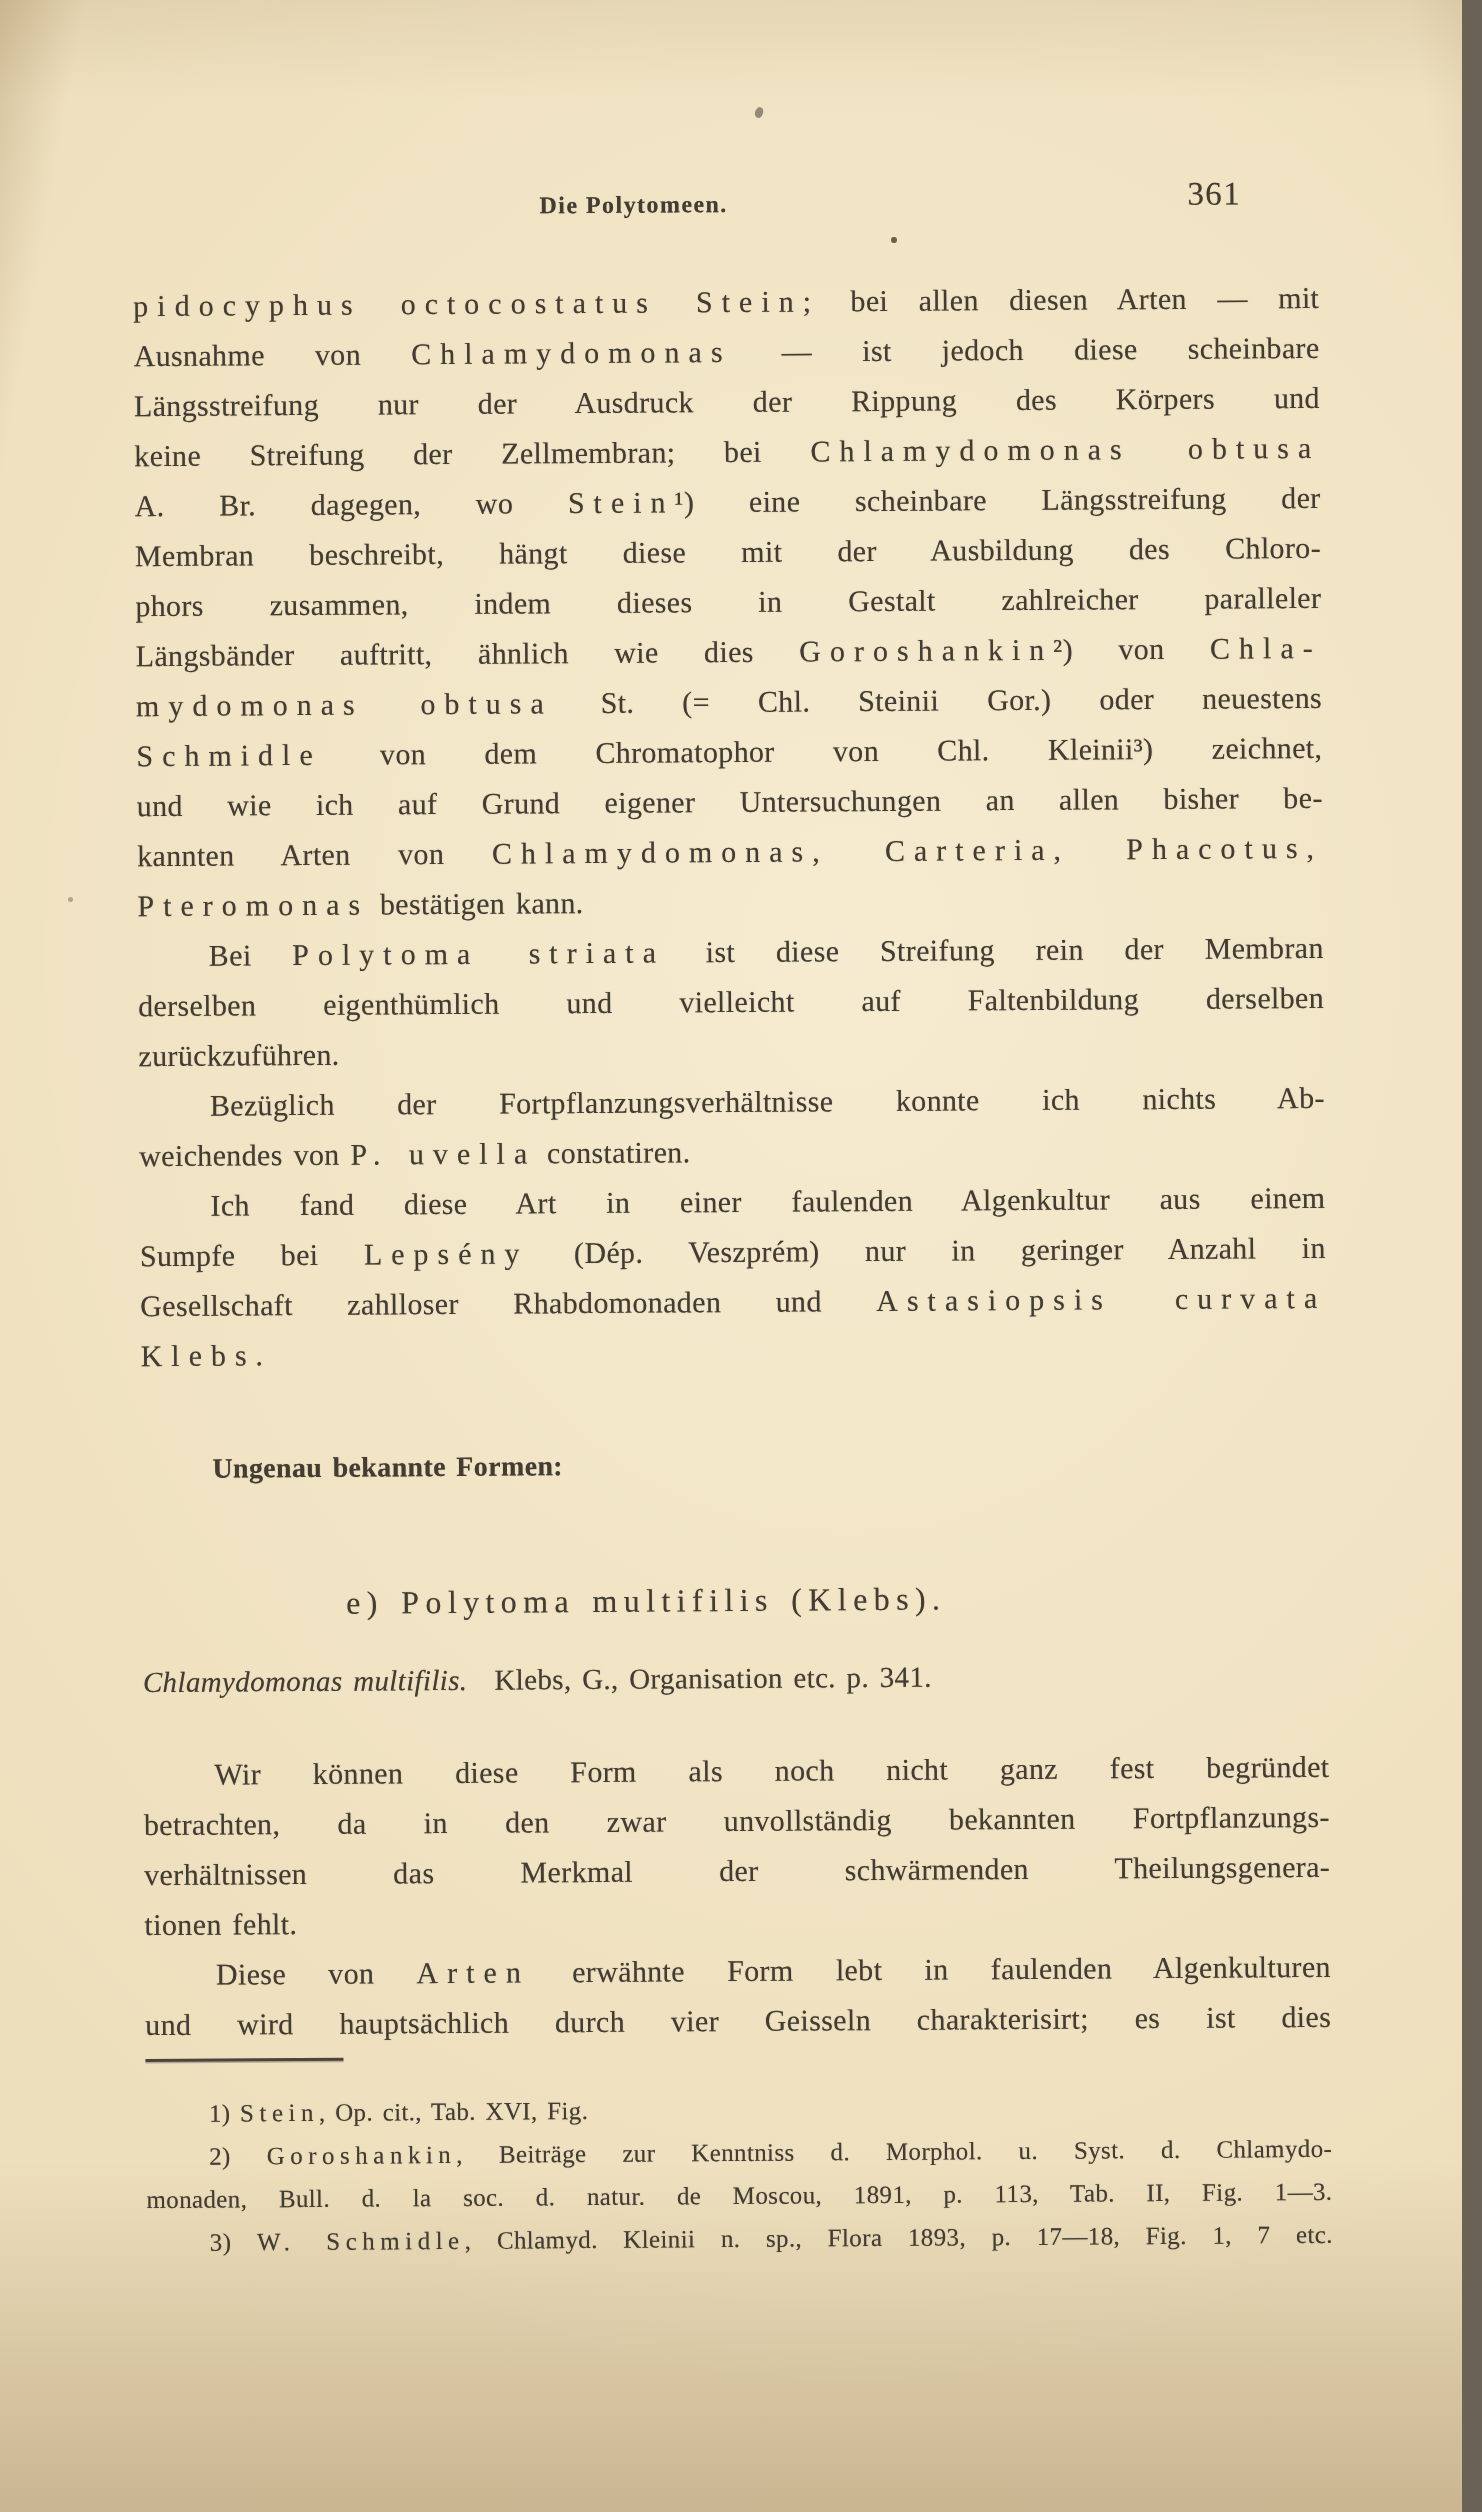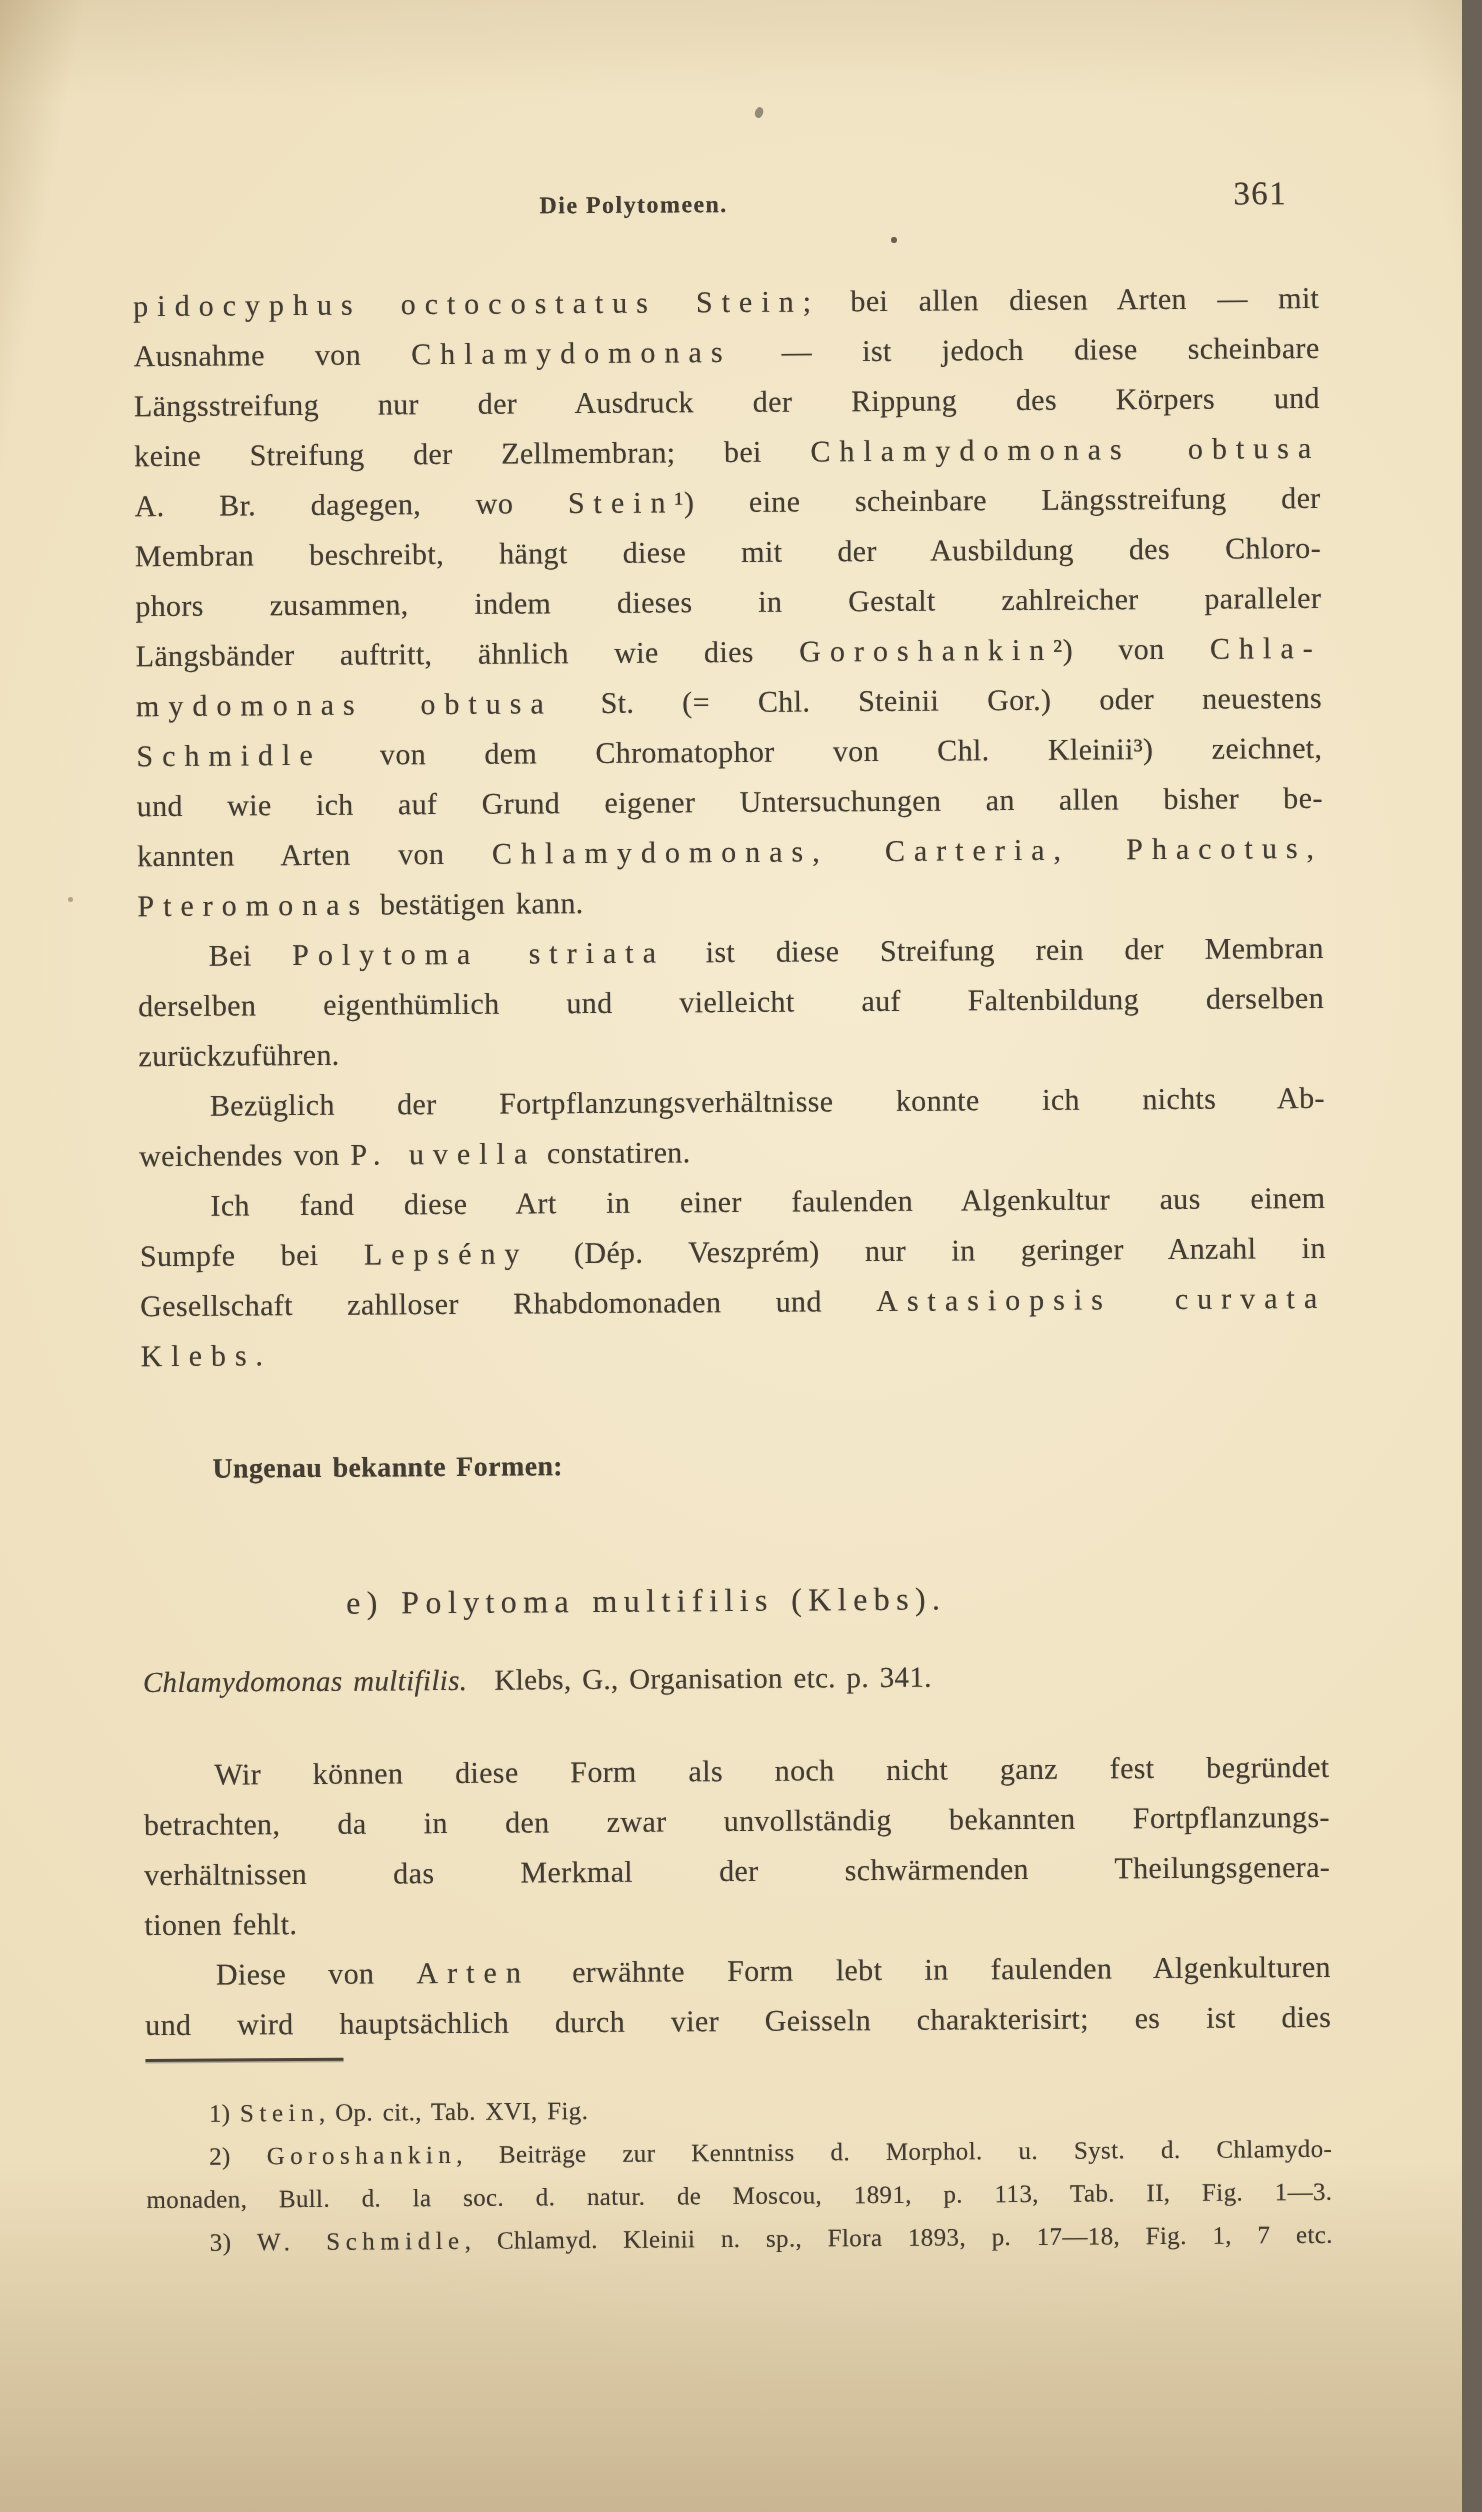--- a/index.html
+++ b/index.html
@@ -27,21 +27,21 @@
     position: absolute;
     left: 546px;
     top: 191px;
     font-size: 24px;
     font-weight: bold;
     letter-spacing: 0.06em;
     text-shadow: 0 0 0.7px rgba(66,60,51,0.55);
   }
   .page-number {
     position: absolute;
-    left: 1240px;
+    left: 1194px;
     top: 179px;
     font-size: 33px;
     letter-spacing: 0.04em;
     text-shadow: 0 0 0.7px rgba(66,60,51,0.55);
   }
   .column {
     position: absolute;
     left: 139px;
     top: 277px;
     width: 1186px;

